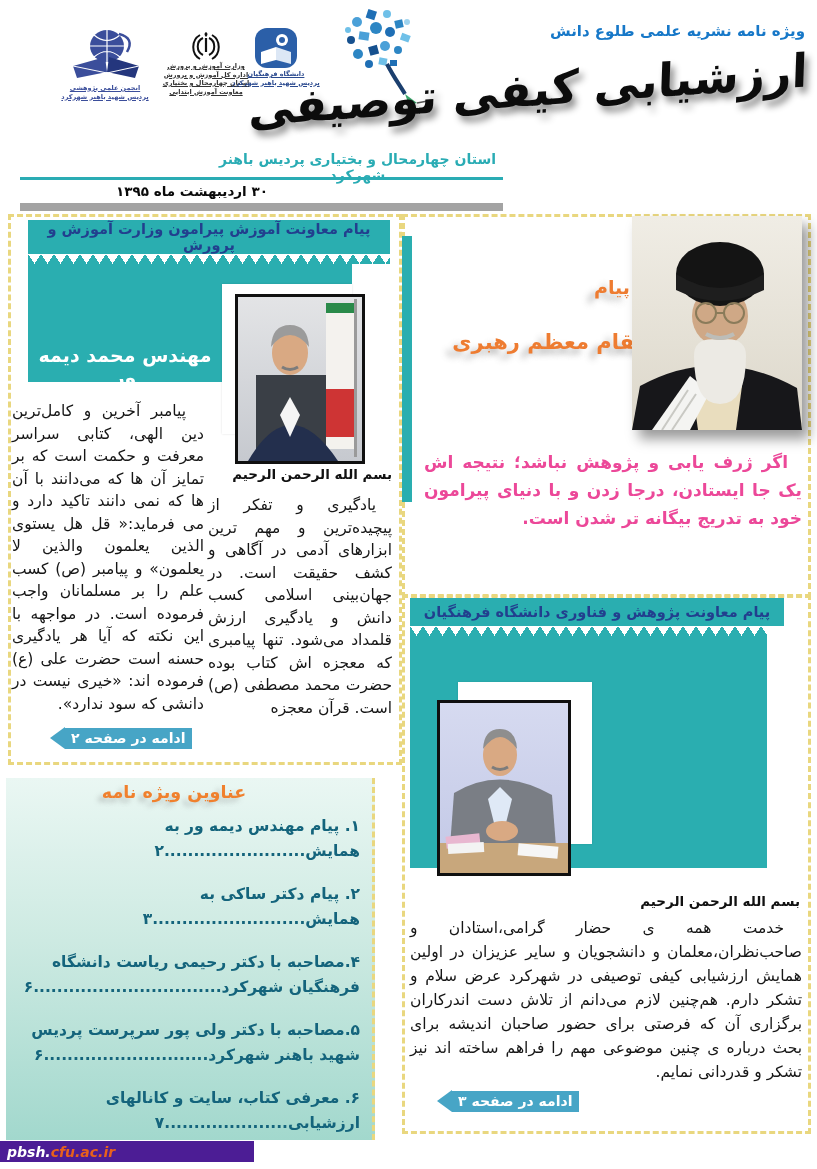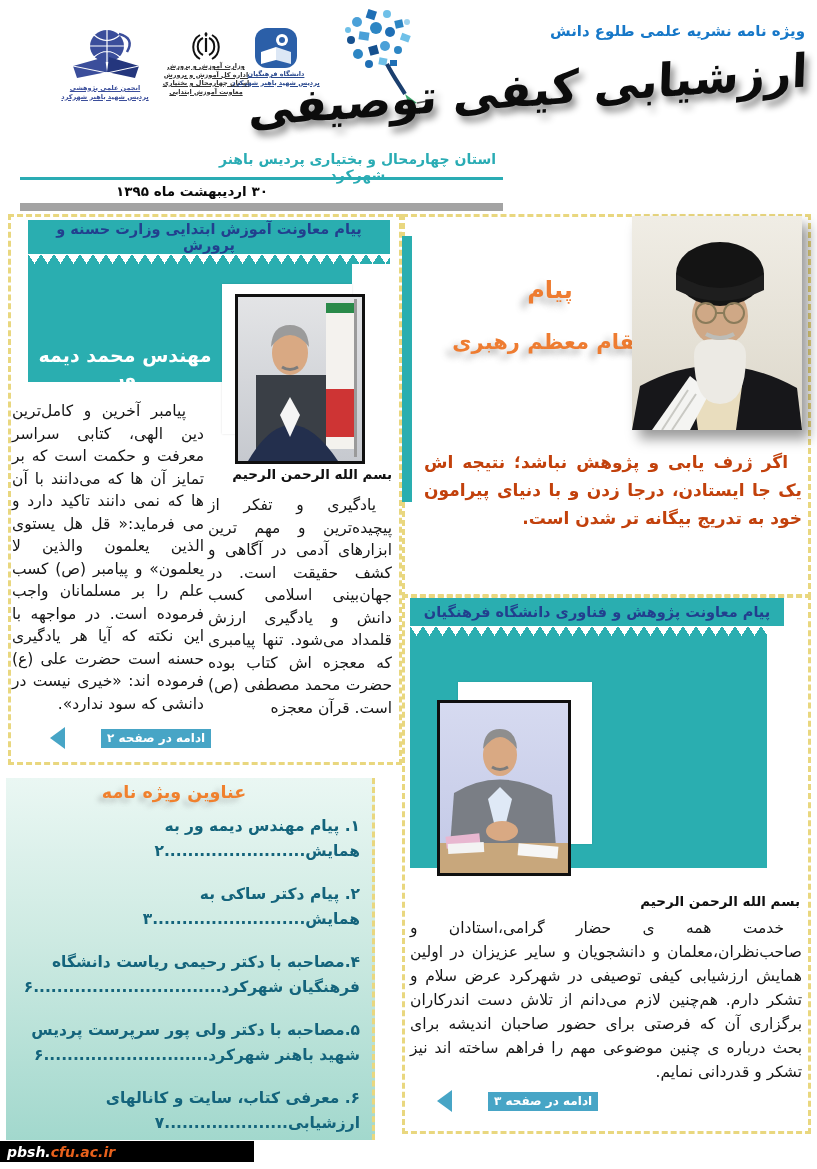--- a/index.html
+++ b/index.html
@@ -15,41 +15,41 @@
       linear-gradient(to bottom left, transparent 49.5%, #2aaeb0 50%);
       background-color:#fff;background-size:13px 20px;background-repeat:repeat-x;}
   .name-label{color:#fff;font-weight:bold;font-size:19px;text-align:center;direction:rtl;}
   .body-text{font-size:15.5px;line-height:22.5px;text-align:justify;color:#161616;direction:rtl;}
   .bismillah{font-size:13.5px;color:#111;font-weight:bold;direction:rtl;text-align:right;}
   .photo-frame{border:3px solid #101010;background:#ddd;}
   .mat{background:#fff;box-shadow:0 0 2px rgba(0,0,0,.12);}
   .continue{display:flex;align-items:center;direction:ltr;cursor:pointer;}
   .continue .tri{width:0;height:0;border-top:11px solid transparent;border-bottom:11px solid transparent;
                  border-right:15px solid #47a5c6;}
-  .continue .lbl{background:#47a5c6;color:#fff;font-size:12px;font-weight:bold;
-                 padding:2px 6px 3px;direction:rtl;white-space:nowrap;margin-left:36px;}
+  .continue .lbl{background:#47a5c6;color:#fff;font-size:14px;font-weight:bold;
+                 padding:2px 6px 3px;direction:rtl;white-space:nowrap;}
   .toc-block{background:linear-gradient(180deg,#eaf7f3 0%,#cdeae2 45%,#a2d8cd 100%);
              border-right:3px dashed #e9d77f;}
   .toc-title{color:#f0802d;font-weight:bold;font-size:17.5px;text-align:center;direction:rtl;
              text-shadow:-5px 4px 5px rgba(120,120,120,.35);}
   .toc-item{color:#14647c;font-weight:bold;font-size:15.5px;line-height:25px;direction:rtl;
             text-align:right;cursor:pointer;}
   .orange-title{color:#ee7c31;font-weight:bold;text-align:center;direction:rtl;
                 text-shadow:-7px 5px 6px rgba(110,110,110,.45);}
-  .quote{font-size:17px;line-height:28px;font-weight:bold;color:#c2410c;text-align:justify;
+  .quote{font-size:17px;line-height:28px;font-weight:bold;color:#ec4899;text-align:justify;
          direction:rtl;text-indent:14px;}
   .logo-caption{font-size:6.5px;font-weight:bold;color:#3b4e9b;text-align:center;direction:rtl;
                 white-space:pre-line;line-height:8.5px;text-decoration:underline;}
   .issue-label{color:#1778c8;font-weight:bold;font-size:15px;direction:rtl;}
   .calli{font-weight:bold;color:#0c0c0c;font-size:46px;direction:rtl;white-space:nowrap;
          transform:rotate(-4deg) skewX(-6deg);text-shadow:4px 6px 7px rgba(0,0,0,.45);}
   .subtitle{color:#2aacb4;font-weight:bold;font-size:14px;text-align:center;direction:rtl;}
   .date-bar{border-top:3px solid #2aacb4;border-bottom:8px solid #a3a3a3;}
   .date-text{font-weight:bold;font-size:13.5px;color:#0a0a0a;direction:rtl;text-align:center;}
-  .footer-bar{background:#000000;color:#fff;font-style:italic;font-weight:bold;font-size:14px;
+  .footer-bar{background:#4c1d95;color:#fff;font-style:italic;font-weight:bold;font-size:14px;
               display:flex;align-items:center;padding-left:7px;direction:ltr;cursor:pointer;}
   .footer-bar .rest{color:#e8611c;}
 </style>
 </head>
 <body>
 
 <div class="page">
 
   <div class="abs" style="left:55px;top:26px;width:100px;">
     <svg width="76" height="58" style="display:block;margin:0 auto;">
@@ -121,21 +121,21 @@
   <div class="abs calli" style="left:388px;top:58px;width:420px;text-align:center;">ارزشیابی کیفی توصیفی</div>
 
   <div class="abs subtitle" style="left:215px;top:151px;width:285px;">استان چهارمحال و بختیاری پردیس باهنر شهرکرد</div>
 
   <div class="abs date-bar" style="left:20px;top:177px;width:483px;height:23px;">
     <div class="abs date-text" style="left:72px;top:3px;width:200px;">۳۰ اردیبهشت ماه ۱۳۹۵</div>
   </div>
 
   <div class="abs dashed-box" style="left:8px;top:214px;width:388px;height:545px;"></div>
 
-  <div class="abs sec-head" style="left:28px;top:220px;width:362px;height:34px;">پیام معاونت آموزش ابتدایی وزارت حسنه و پرورش</div>
+  <div class="abs sec-head" style="left:28px;top:220px;width:362px;height:34px;">پیام معاونت آموزش پیرامون وزارت آموزش و پرورش</div>
   <div class="abs zz" style="left:28px;top:254px;width:362px;"></div>
   <div class="abs teal" style="left:28px;top:264px;width:324px;height:118px;"></div>
   <div class="abs mat" style="left:222px;top:284px;width:130px;height:150px;"></div>
 
   <svg class="abs photo-frame" style="left:235px;top:294px;" width="124" height="164">
     <defs>
         <linearGradient id="bg1" x1="0" y1="0" x2="0" y2="1">
       <stop offset="0" stop-color="#e3e4e6"></stop>
           <stop offset="1" stop-color="#c6c9cf"></stop>
         </linearGradient>
@@ -173,21 +173,21 @@
       <div class="toc-item">۴.مصاحبه با دکتر رحیمی ریاست دانشگاه فرهنگیان شهرکرد................................۶</div>
       <div class="toc-item">۵.مصاحبه با دکتر ولی پور سرپرست پردیس شهید باهنر شهرکرد............................۶</div>
       <div class="toc-item">۶. معرفی کتاب، سایت و کانالهای ارزشیابی.....................۷</div>
 
     </div>
   </div>
 
   <div class="abs dashed-box" style="left:402px;top:214px;width:403px;height:378px;"></div>
   <div class="abs teal" style="left:402px;top:236px;width:10px;height:266px;"></div>
 
-  <div class="abs orange-title" style="left:470px;top:276px;width:160px;font-size:24px;">پیام</div>
+  <div class="abs orange-title" style="left:470px;top:276px;width:160px;font-size:19px;text-align:right;">پیام</div>
   <div class="abs orange-title" style="left:440px;top:330px;width:220px;font-size:21px;">مقام معظم رهبری</div>
 
   <svg class="abs" style="left:632px;top:216px;box-shadow:7px 9px 12px rgba(0,0,0,.4);" width="170" height="214">
     <defs>
         <linearGradient id="bg2" x1="0" y1="0" x2="0" y2="1">
       <stop offset="0" stop-color="#f0ede5"></stop>
           <stop offset="1" stop-color="#dcd7ca"></stop>
         </linearGradient>
       </defs>
     <rect width="170" height="214" fill="url(#bg2)"></rect>

